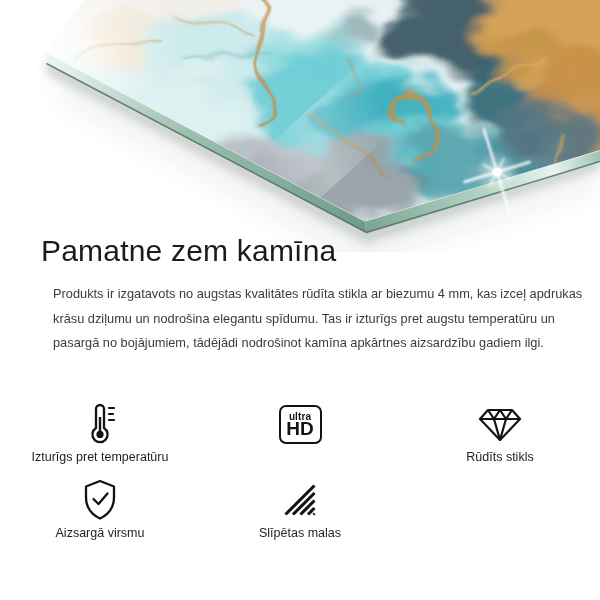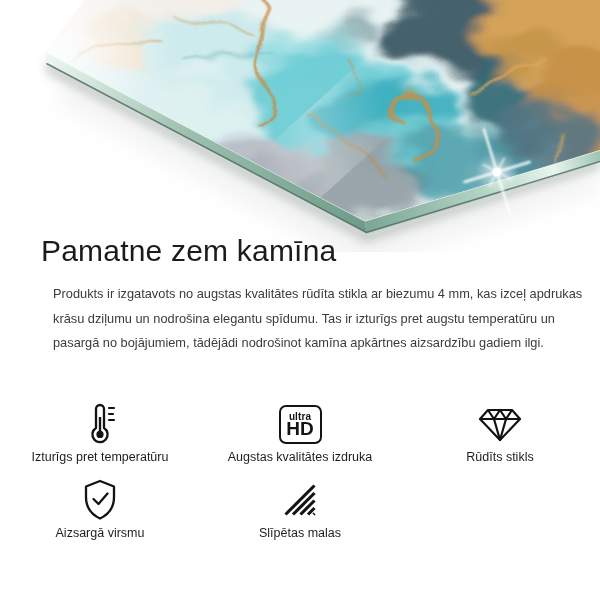--- a/index.html
+++ b/index.html
@@ -179,21 +179,20 @@
       <span class="feature-label">Izturīgs pret temperatūru</span>
     </div>
 
     <div class="feature">
       <div class="icon-box">
         <div class="uhd">
           <span class="uhd-top">ultra</span>
           <span class="uhd-bottom">HD</span>
         </div>
       </div>
-      <span class="feature-label">Augstas kvalitātes izdruka</span>
     </div>
 
     <div class="feature">
       <div class="icon-box">
         <svg width="48" height="42" viewBox="0 0 48 42">
           <g fill="none" stroke="#131313" stroke-width="2.2" stroke-linejoin="round">
             <path d="M12,7 H36 L44,16 L24,37 L4,16 Z"></path>
             <path d="M4,16 H44"></path>
             <path d="M12,7 L18,16 L24,7 L30,16 L36,7"></path>
             <path d="M18,16 L24,37 L30,16"></path>

